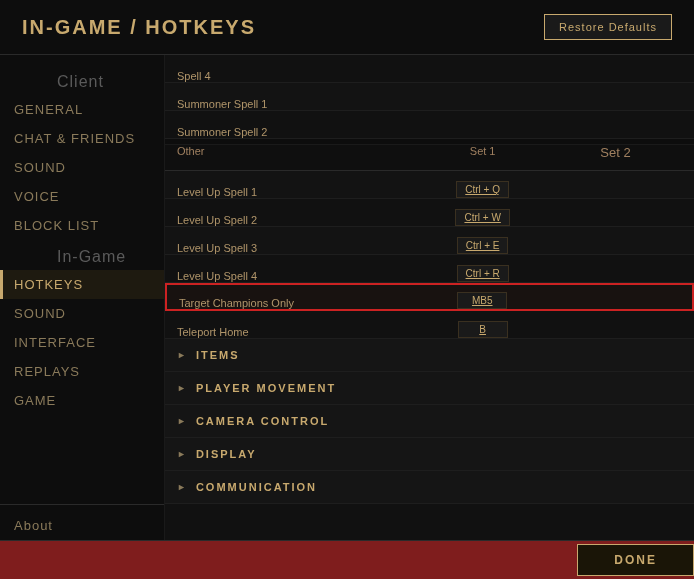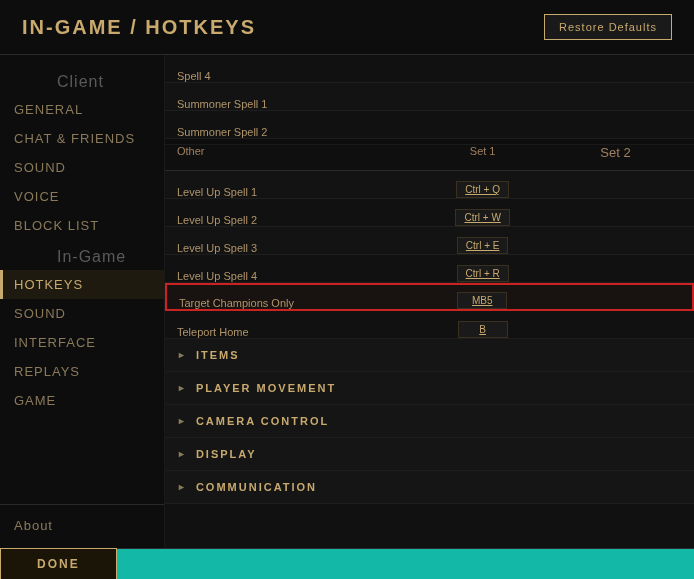--- a/index.html
+++ b/index.html
@@ -161,26 +161,26 @@
       font-size: 9px;
       color: #8a7a5a;
     }
 
     
     .footer {
       position: absolute;
       bottom: 0;
       left: 0;
       right: 0;
-      height: 31px;
-      background: #14b8a6;
+      height: 39px;
+      background: #7f1d1d;
       border-top: 1px solid #2a2a2a;
       display: flex;
       align-items: center;
-      justify-content: flex-start;
+      justify-content: flex-end;
     }
     .done-btn {
       background: #1a1507;
       border: 1px solid #c8a96e;
       color: #c8a96e;
       padding: 8px 36px;
       font-size: 12px;
       letter-spacing: 2px;
       font-weight: 700;
       cursor: pointer;

